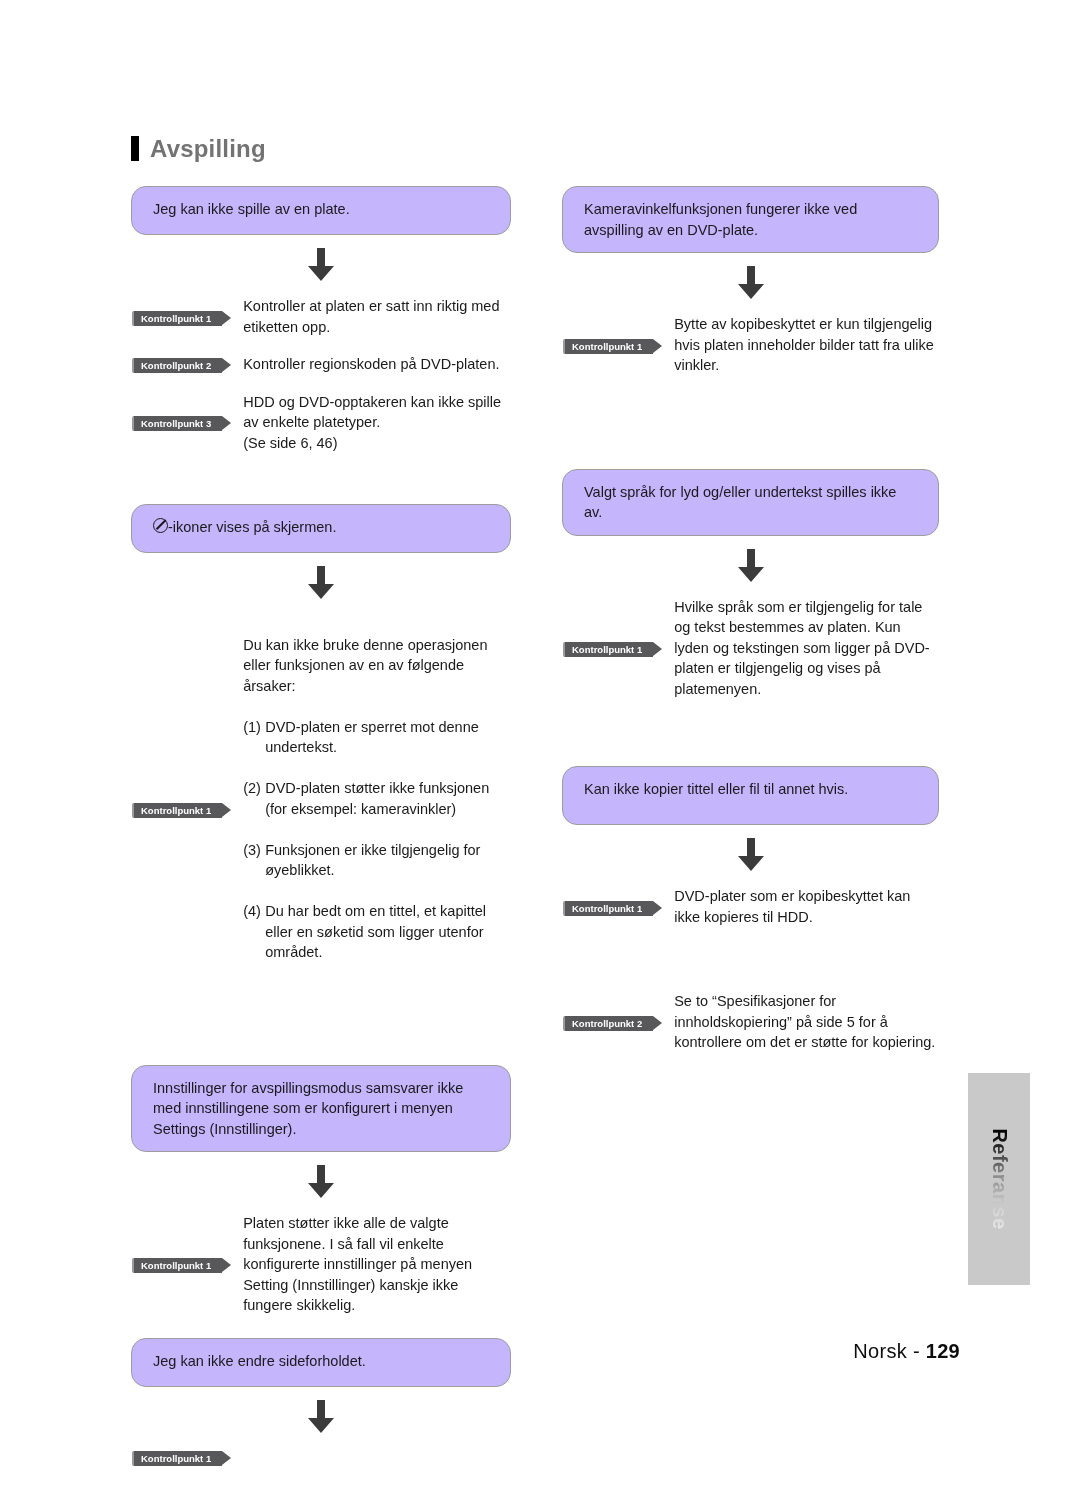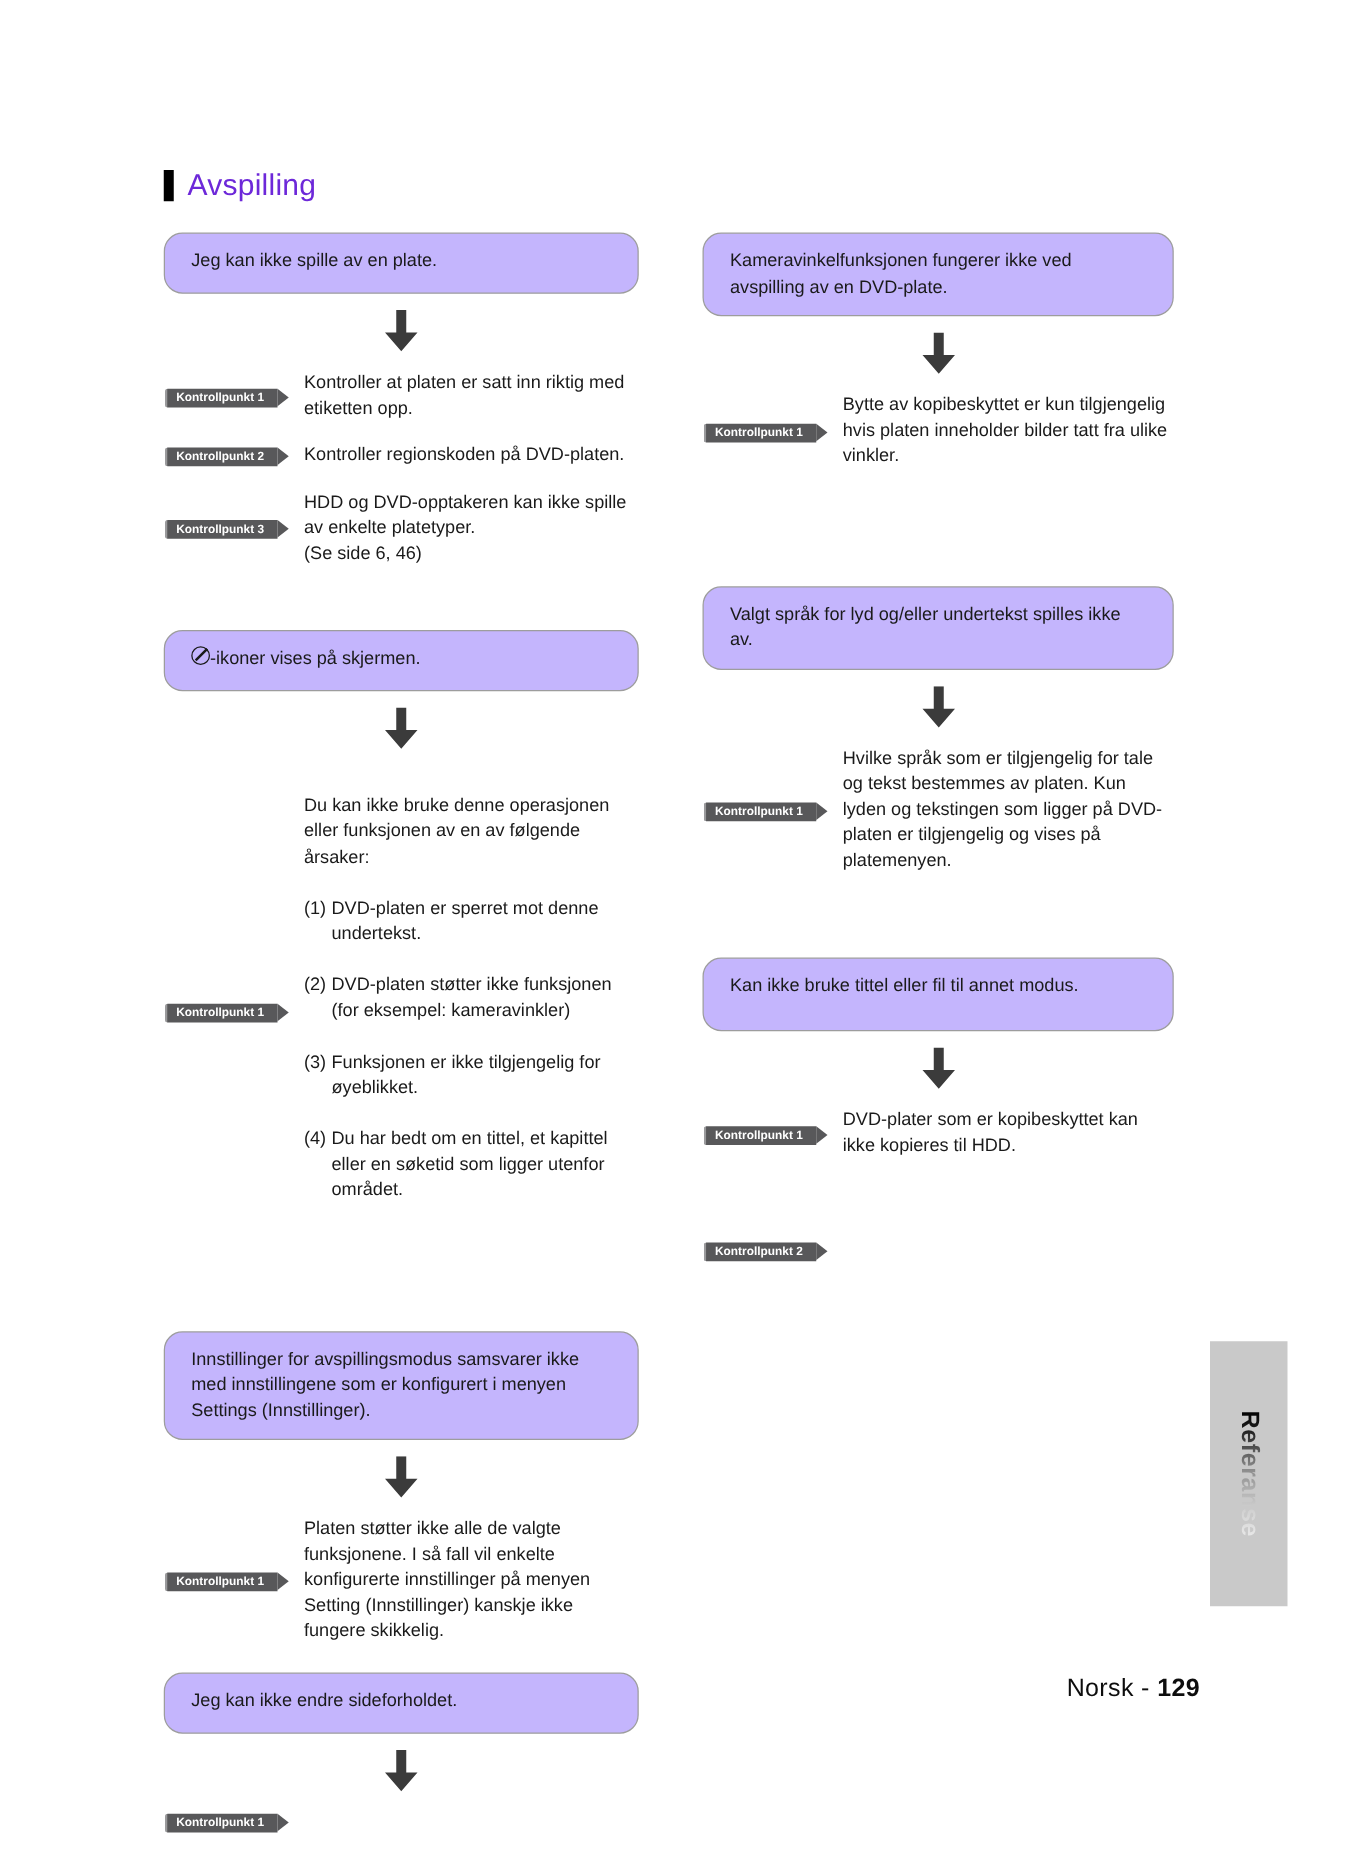--- a/index.html
+++ b/index.html
@@ -26,23 +26,23 @@
     gap: 11px;
   }
   .heading-bar {
     width: 8px;
     height: 25px;
     background: #000000;
     display: block;
   }
   .heading-text {
     font-size: 24px;
-    font-weight: normal;
+    font-weight: bold;
     letter-spacing: 0.2px;
-    color: #6d28d9;
+    color: #737373;
     line-height: 1;
   }
 
   
   .column {
     position: absolute;
     top: 186px;
   }
   .col-left  { left: 131px;  width: 380px; }
   .col-right { left: 562px;  width: 377px; }
@@ -335,34 +335,35 @@
     <div class="checkpoints">
       <div class="cp-row">
         <span class="cp-badge">Kontrollpunkt 1</span>
         <span class="cp-text">Hvilke språk som er tilgjengelig for tale og tekst bestemmes av platen. Kun lyden og tekstingen som ligger på DVD-platen er tilgjengelig og vises på platemenyen.</span>
       </div>
     </div>
   </div>
 
   <div class="group" style="margin-top:67px;">
     <div class="problem-box tall">
-      <span class="box-text">Kan ikke bruke tittel eller fil til annet modus.</span>
+      <span class="box-text">Kan ikke kopier tittel eller fil til annet hvis.</span>
     </div>
     <div class="arrow-row">
       <svg class="arrow-down" viewBox="0 0 30 34">
         <polygon points="11,0 19,0 19,18 28,18 15,33 2,18 11,18" fill="#3b3b3b"></polygon>
       </svg>
     </div>
     <div class="checkpoints">
       <div class="cp-row" style="margin-bottom:64px;">
         <span class="cp-badge">Kontrollpunkt 1</span>
         <span class="cp-text">DVD-plater som er kopibeskyttet kan ikke kopieres til HDD.</span>
       </div>
       <div class="cp-row">
         <span class="cp-badge">Kontrollpunkt 2</span>
+        <span class="cp-text">Se to “Spesifikasjoner for innholdskopiering” på side 5 for å kontrollere om det er støtte for kopiering.</span>
       </div>
     </div>
   </div>
 
 </div>
 
 <div class="side-tab">
   <span class="side-tab-label">Referanse</span>
 </div>
 

